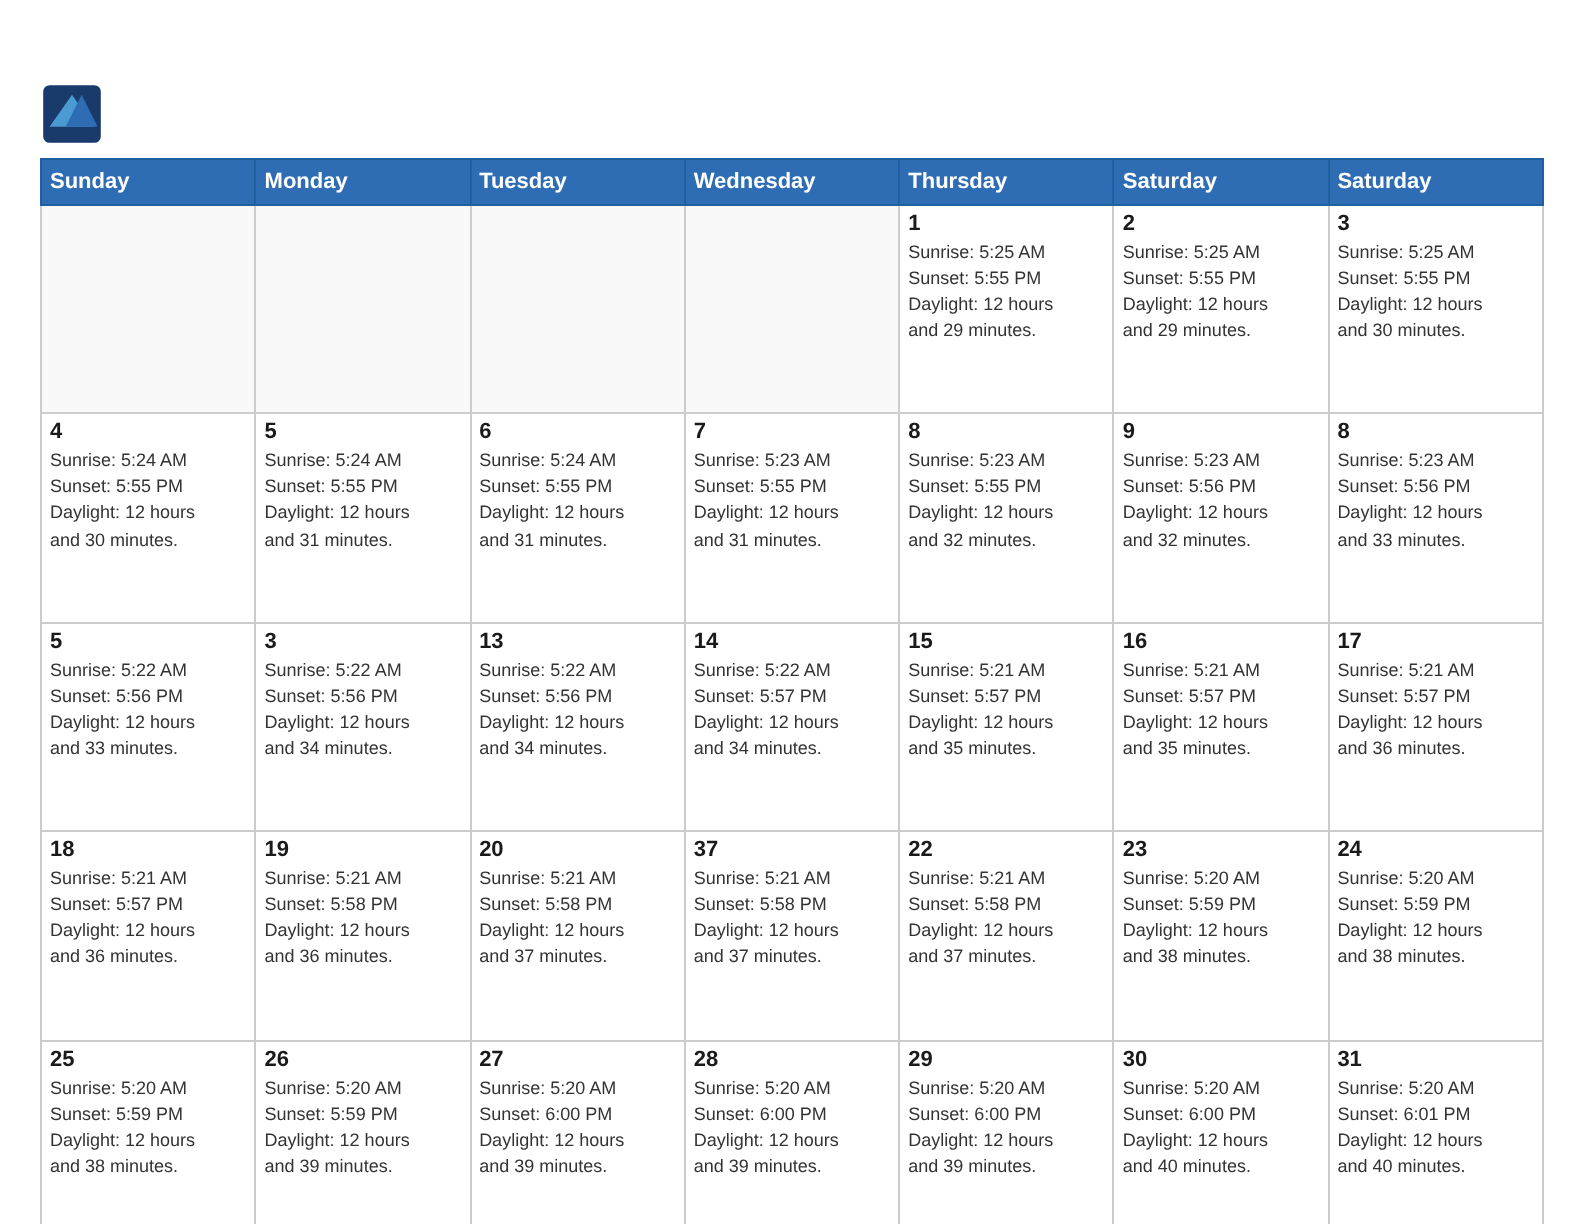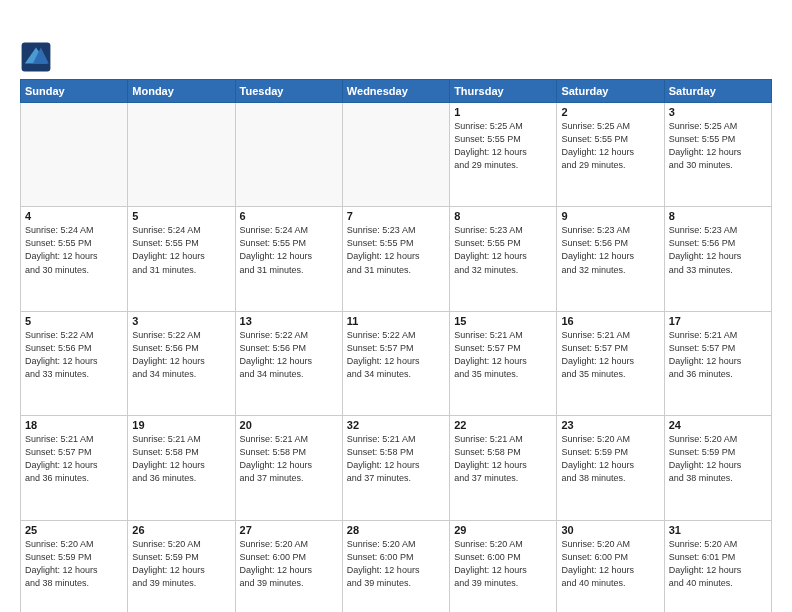--- a/index.html
+++ b/index.html
@@ -223,21 +223,21 @@
 and 34 minutes.</div>
           </td>
           <td>
             <span class="day-num">13</span>
             <div class="day-info" style="white-space: pre-line;">Sunrise: 5:22 AM
 Sunset: 5:56 PM
 Daylight: 12 hours
 and 34 minutes.</div>
           </td>
           <td>
-            <span class="day-num">11</span>
+            <span class="day-num">14</span>
             <div class="day-info" style="white-space: pre-line;">Sunrise: 5:22 AM
 Sunset: 5:57 PM
 Daylight: 12 hours
 and 34 minutes.</div>
           </td>
           <td>
             <span class="day-num">15</span>
             <div class="day-info" style="white-space: pre-line;">Sunrise: 5:21 AM
 Sunset: 5:57 PM
 Daylight: 12 hours
@@ -274,21 +274,21 @@
 and 36 minutes.</div>
           </td>
           <td>
             <span class="day-num">20</span>
             <div class="day-info" style="white-space: pre-line;">Sunrise: 5:21 AM
 Sunset: 5:58 PM
 Daylight: 12 hours
 and 37 minutes.</div>
           </td>
           <td>
-            <span class="day-num">32</span>
+            <span class="day-num">37</span>
             <div class="day-info" style="white-space: pre-line;">Sunrise: 5:21 AM
 Sunset: 5:58 PM
 Daylight: 12 hours
 and 37 minutes.</div>
           </td>
           <td>
             <span class="day-num">22</span>
             <div class="day-info" style="white-space: pre-line;">Sunrise: 5:21 AM
 Sunset: 5:58 PM
 Daylight: 12 hours

